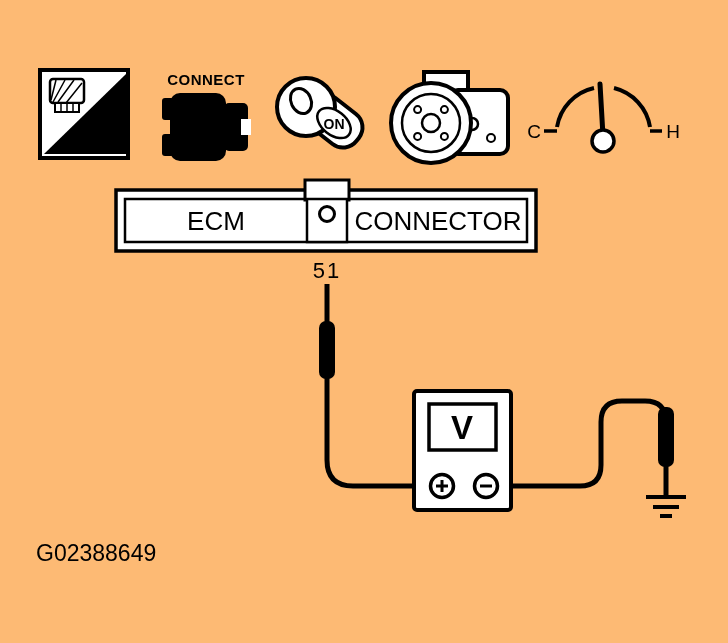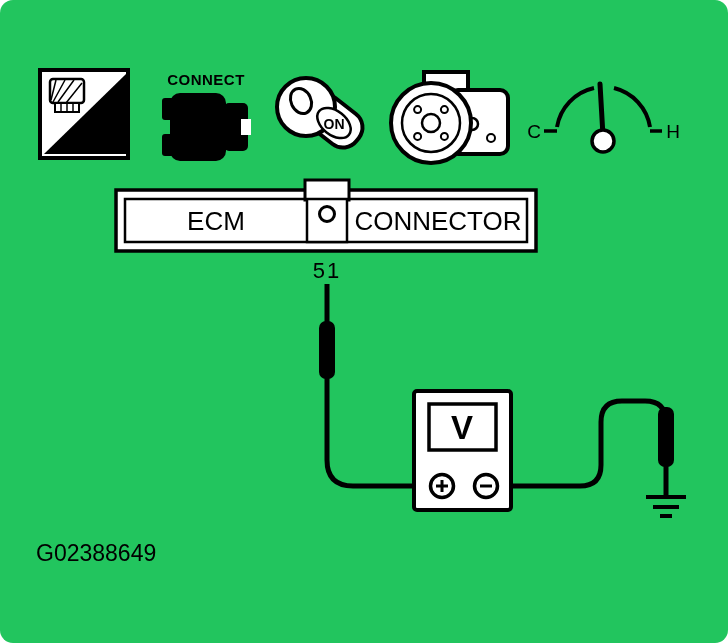--- a/index.html
+++ b/index.html
@@ -4,23 +4,22 @@
 <style>
   html, body {
     margin: 0;
     padding: 0;
     background: #ffffff;
   }
   .page {
     position: relative;
     width: 728px;
     height: 643px;
-    background: #22c55e;
+    background: #fdba74;
     overflow: hidden;
-    border-radius: 13px;
   }
   svg {
     display: block;
   }
   svg text {
     font-family: "Liberation Sans", "DejaVu Sans", sans-serif;
     fill: #000000;
   }
 </style>
 </head>

